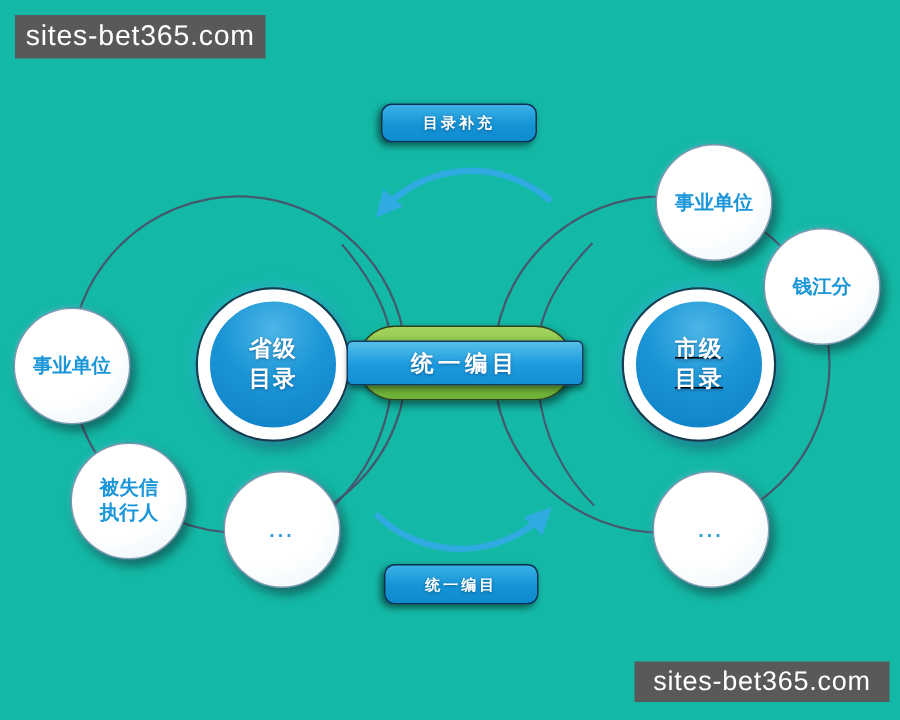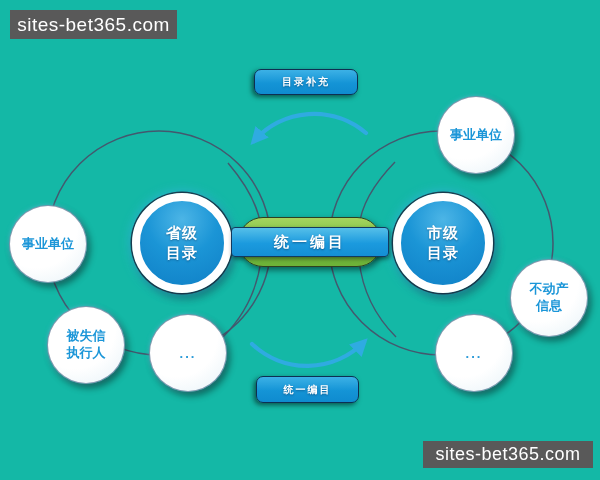--- a/index.html
+++ b/index.html
@@ -21,21 +21,21 @@
   .node .dots{color:#2b9bd8;font-weight:bold;font-size:13px;letter-spacing:2px;}
 
   .hub{position:absolute;width:100px;height:100px;border-radius:50%;z-index:3;
        background:radial-gradient(circle at 50% 22%, #4cb5e6 0%, #1b95d6 45%, #0f7fc6 100%);
        border:8px solid #ffffff;box-sizing:border-box;
        box-shadow:0 0 0 1.5px rgba(25,40,60,.85), 0 0 12px rgba(60,180,235,.9), 3px 5px 9px rgba(0,0,0,.45);
        display:flex;align-items:center;justify-content:center;text-align:right;}
   .hub .lbl{color:#fff;font-weight:bold;font-size:15px;line-height:1.35;white-space:pre-line;
             text-shadow:0 1px 2px rgba(0,40,80,.45);letter-spacing:1px;}
   .hub.left{left:132px;top:193px;}
-  .hub.right{left:393px;top:193px;}
+  .hub.right{left:416px;top:193px;text-decoration:underline;}
 
   .pill-green{position:absolute;left:238px;top:217px;width:144px;height:50px;border-radius:25px;z-index:4;
         background:linear-gradient(#a5d45e, #7cc142 45%, #6db238);
         border:1.5px solid #2e4020;box-sizing:border-box;
         box-shadow:2px 3px 6px rgba(0,0,0,.5);}
   .pill-band{position:absolute;left:231px;top:227px;width:158px;height:30px;z-index:5;border-radius:4px;
         background:linear-gradient(#55bfe9, #1b9ade 55%, #148fd4);
         border:1.5px solid #12395e;box-sizing:border-box;
         display:flex;align-items:center;justify-content:center;
         box-shadow:1px 2px 4px rgba(0,0,0,.45);}
@@ -48,21 +48,21 @@
         box-shadow:-2px 2px 5px rgba(0,0,0,.55);}
   .badge .lbl{color:#fff;font-weight:bold;font-size:10px;letter-spacing:2px;
         text-shadow:0 1px 2px rgba(0,40,80,.5);}
   .badge.top{left:254px;top:69px;width:104px;height:26px;}
   .badge.bottom{left:256px;top:376px;width:103px;height:27px;}
 
   
   .n-admin-license{left:47px;top:114px;}
   .n-enterprise{left:150px;top:96px;}
   .n-admin-penalty{left:9px;top:205px;}
-  .n-dishonest{left:47px;top:306px;}
+  .n-dishonest{left:47px;top:295px;}
   .n-left-more{left:149px;top:314px;}
   .n-public-inst{left:437px;top:96px;}
   .n-qianjiang{left:509px;top:152px;}
   .n-realestate{left:510px;top:259px;}
   .n-right-more{left:435px;top:314px;}
 </style>
 </head>
 <body>
 
 <div class="stage">
@@ -120,21 +120,20 @@
     <span class="lbl">被失信
 执行人</span>
   </div>
   <div class="node n-left-more">
     <span class="dots">...</span>
   </div>
 
   <div class="node n-public-inst">
     <span class="lbl">事业单位</span>
   </div>
-  <div class="node n-realestate">
-    <span class="lbl">不动产
-信息</span>
+  <div class="node n-qianjiang">
+    <span class="lbl">钱江分</span>
   </div>
   <div class="node n-right-more">
     <span class="dots">...</span>
   </div>
 
 </div>
 
 </body></html>

